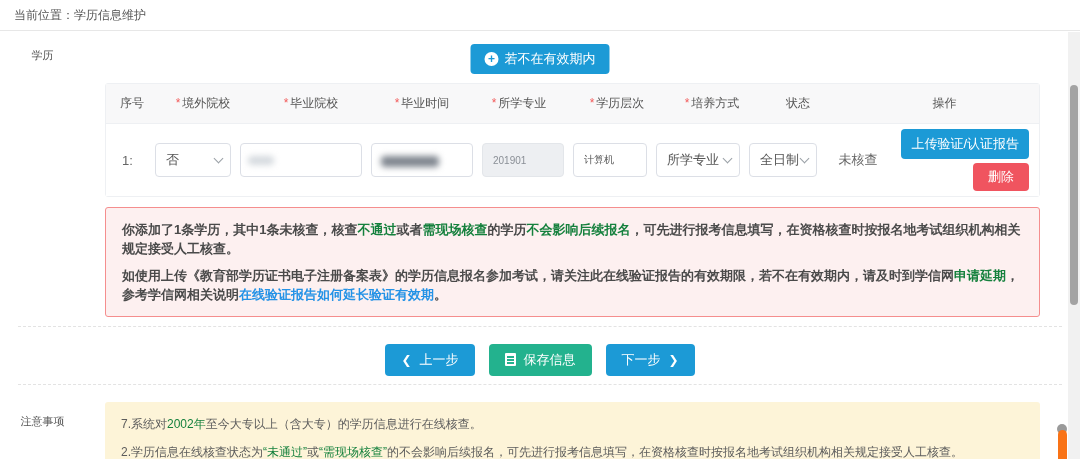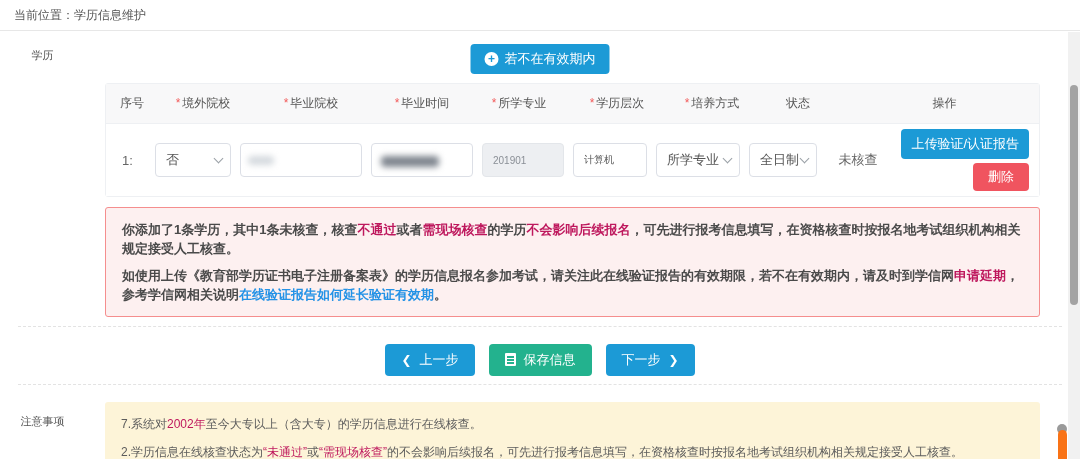--- a/index.html
+++ b/index.html
@@ -51,21 +51,21 @@
     justify-content: center; padding-right: 2px; }
   .btn-upload { background: #1c9ad6; color: #fff; border: none; border-radius: 4px;
     font-size: 13px; padding: 6px 10px; cursor: pointer; white-space: nowrap; }
   .btn-delete { background: #f0545f; color: #fff; border: none; border-radius: 4px;
     font-size: 13px; padding: 5px 15px; cursor: pointer; }
 
   .warnbox { margin: 10px 0 0 105px; width: 935px; background: #fdf0f0;
     border: 1px solid #f58e8e; border-radius: 3px; padding: 12px 16px; }
   .warnbox p { font-size: 13px; font-weight: bold; color: #4a4a4a; line-height: 19px; }
   .warnbox p + p { margin-top: 8px; }
-  .seg-red { color: #be185d; }
+  .seg-red { color: #15803d; }
   .seg-blue { color: #2492e6; }
 
   .dashed { border: none; border-top: 1px dashed #e3e3e3; margin: 9px 18px 0 18px; }
 
   .actions { display: flex; justify-content: center; align-items: center; gap: 14px;
     margin-top: 17px; height: 31px; }
   .btn-nav { background: #1c9ad6; color: #fff; border: none; border-radius: 4px;
     font-size: 13px; padding: 7px 16px; cursor: pointer; display: inline-flex;
     align-items: center; gap: 8px; }
   .btn-save { background: #23b28e; }

